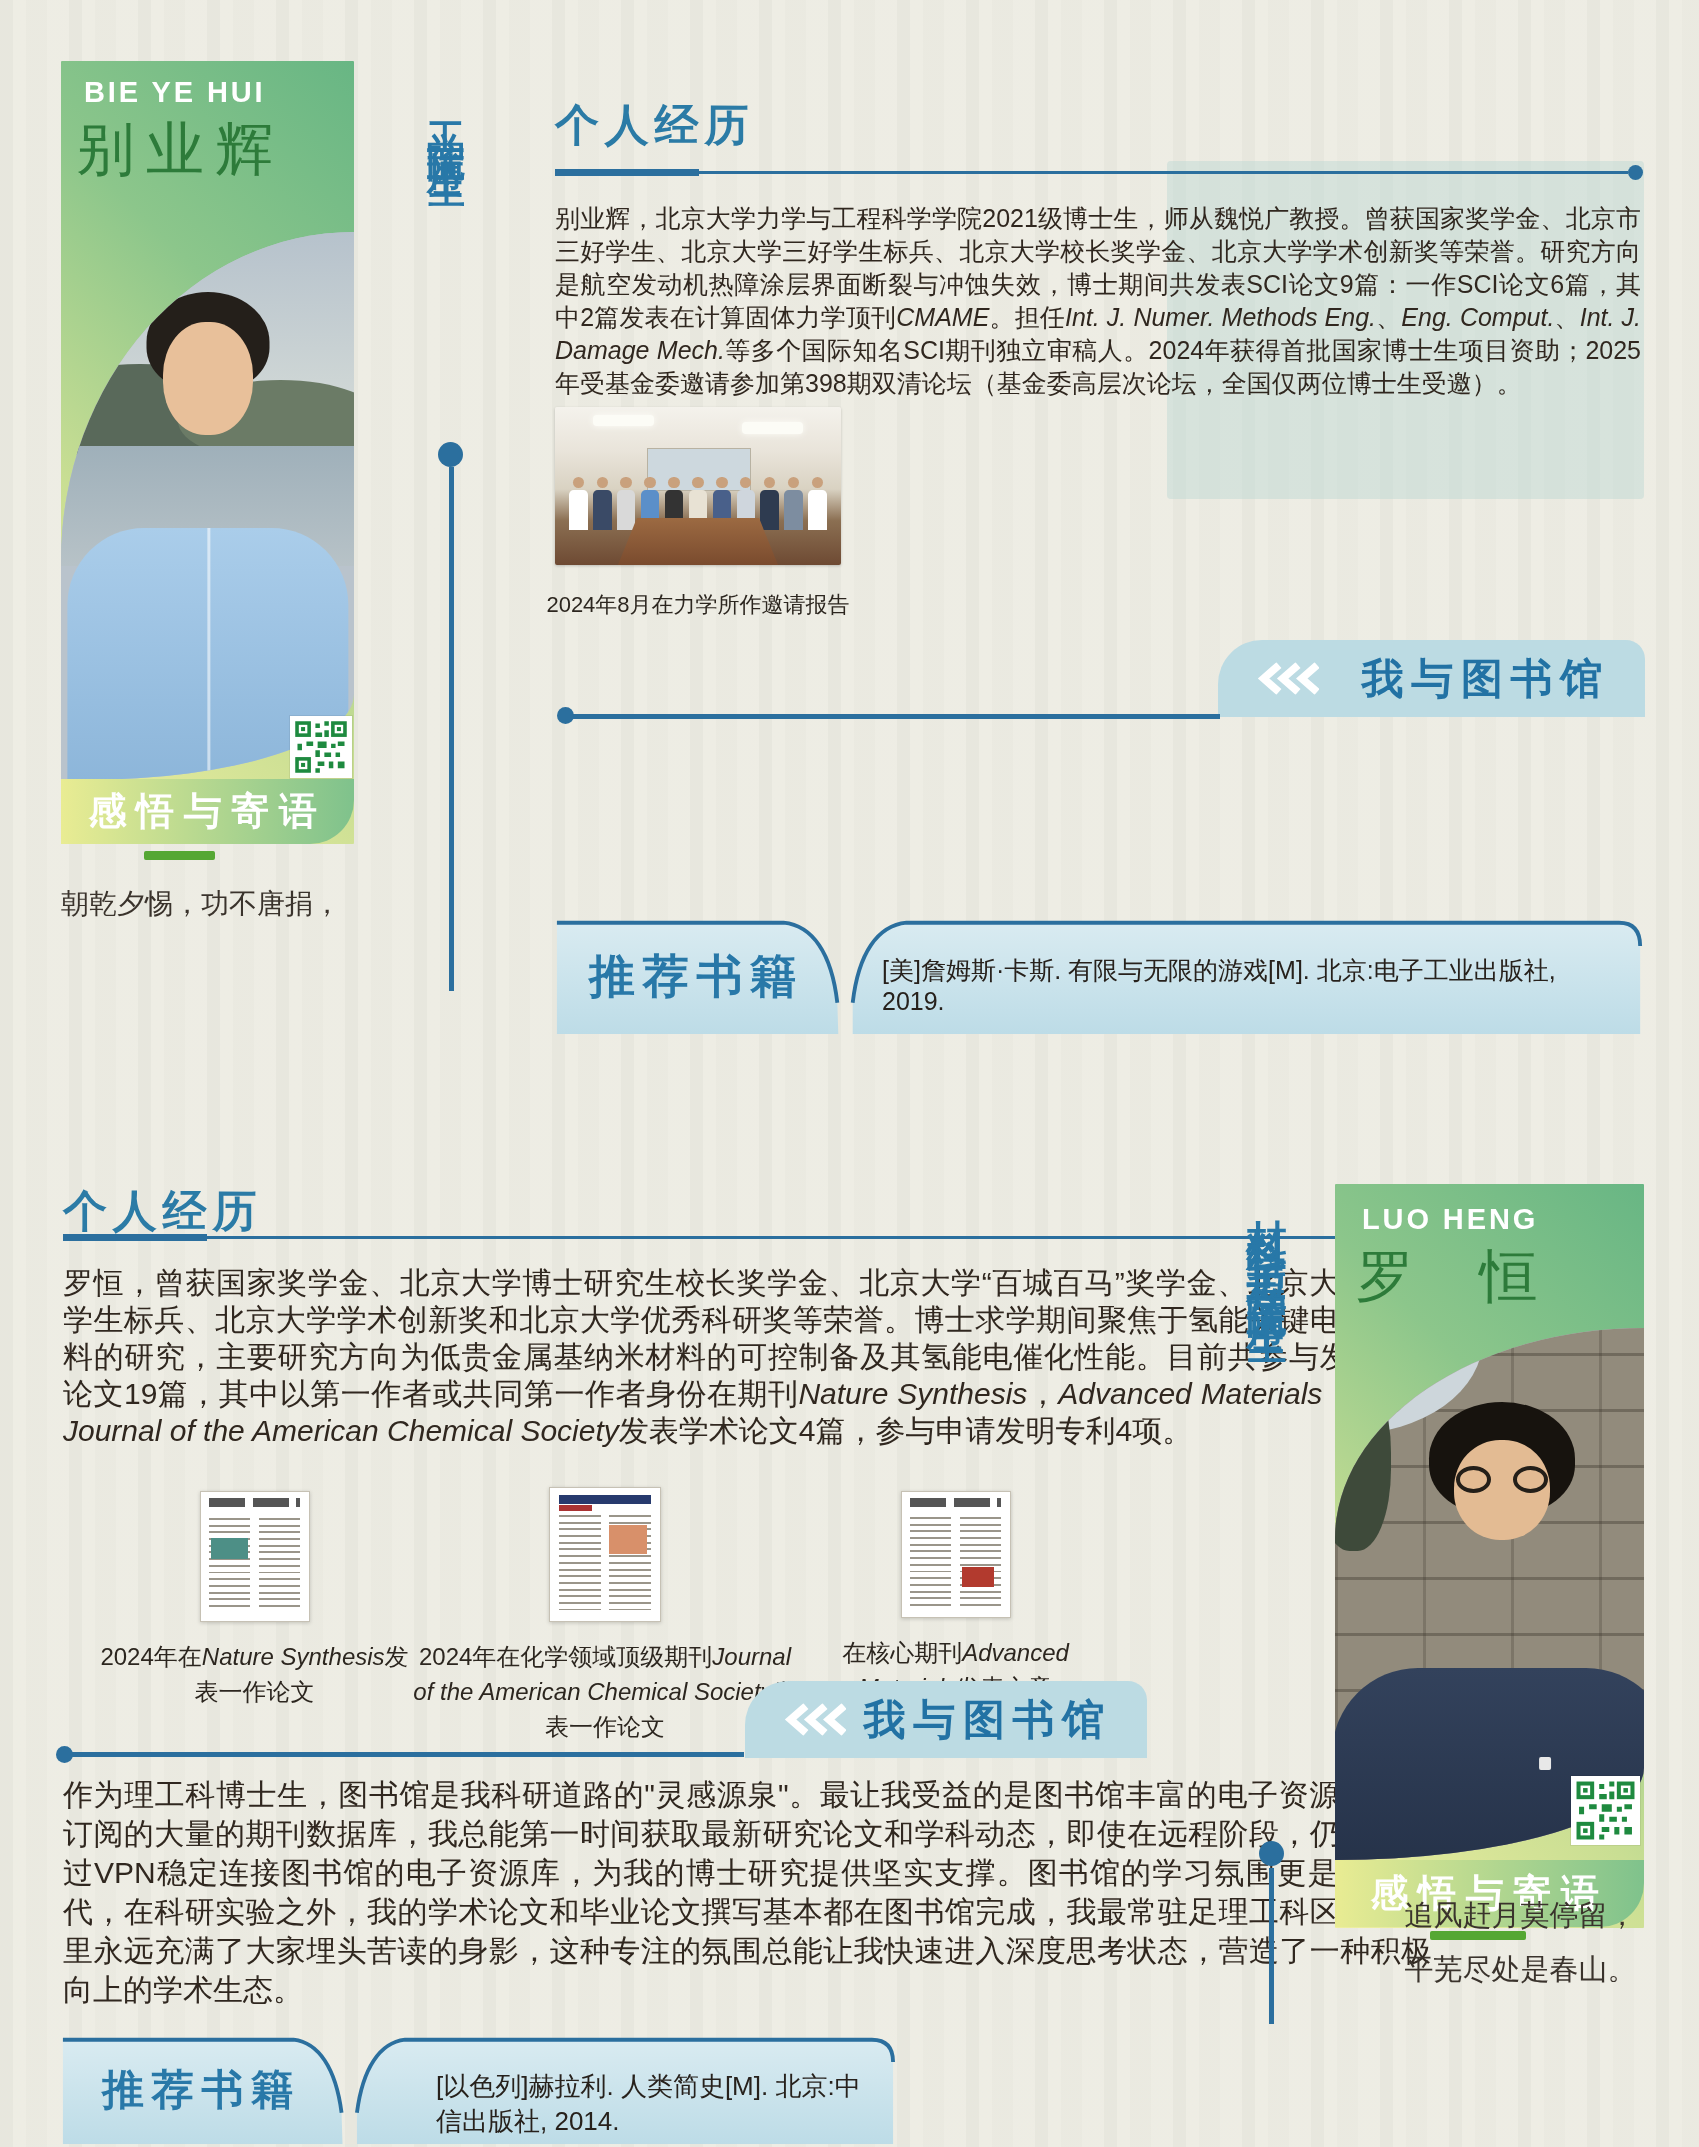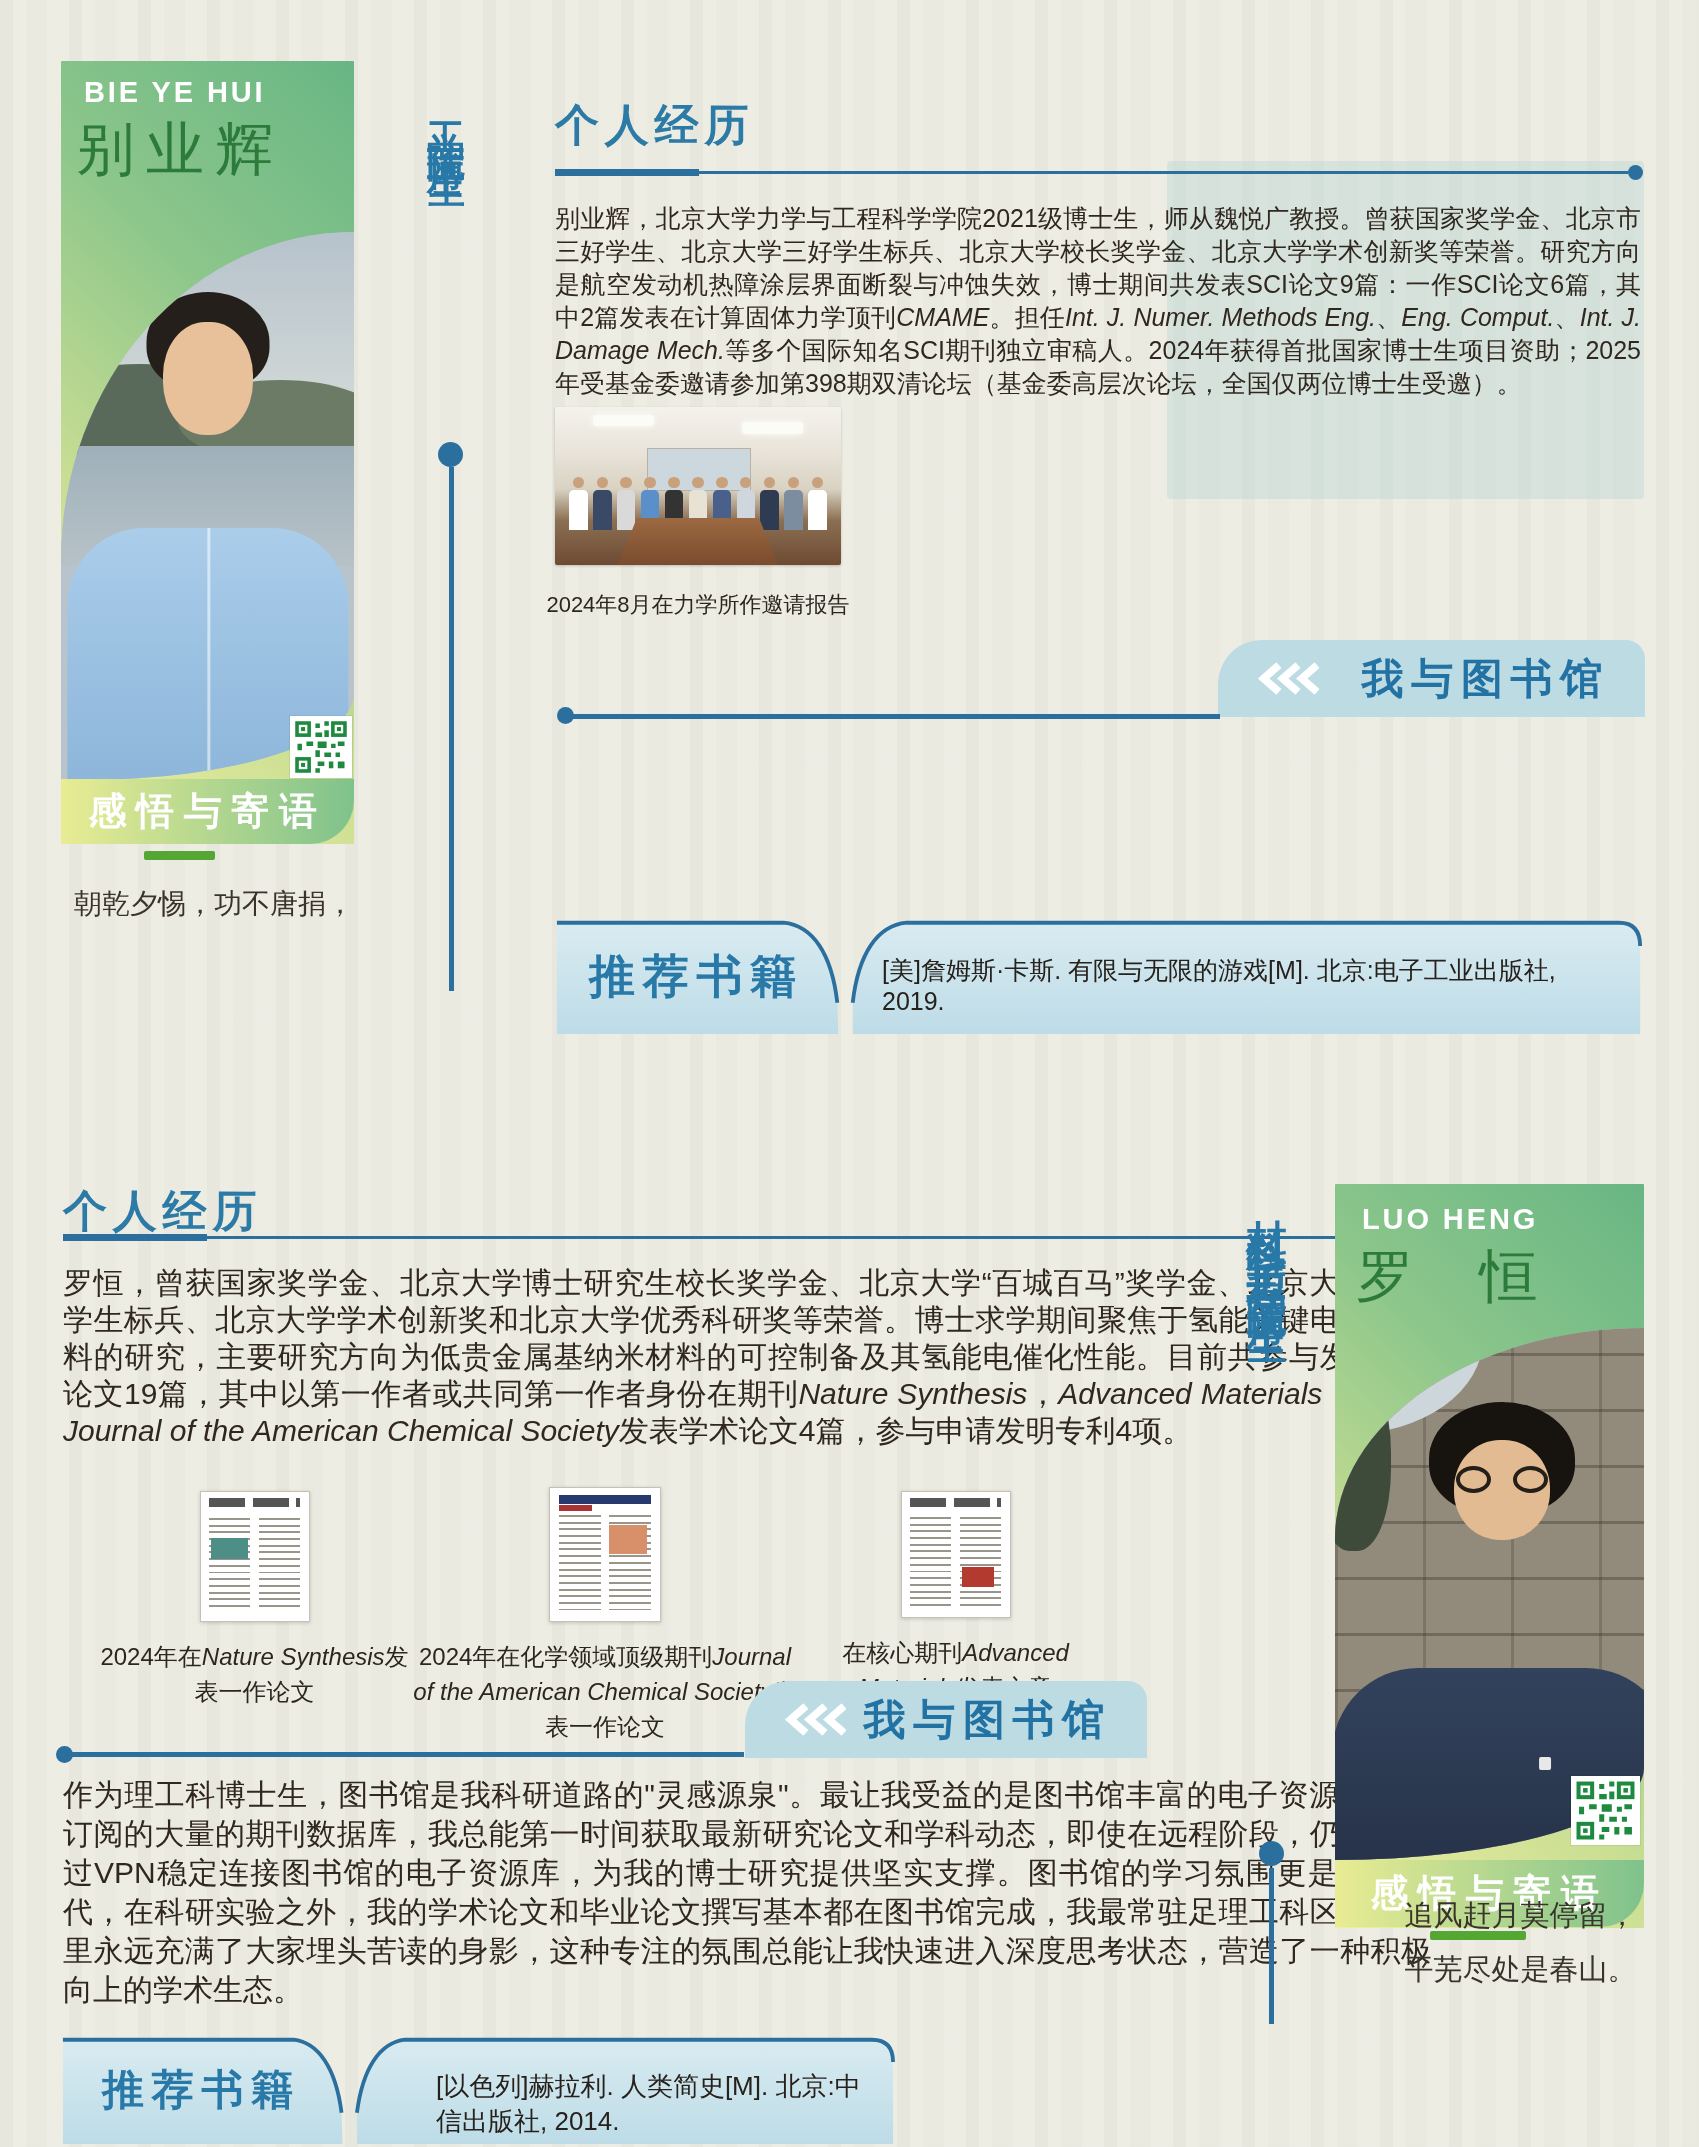--- a/index.html
+++ b/index.html
@@ -10,21 +10,21 @@
   .it{font-style:italic;}
   
   .card{position:absolute;background:linear-gradient(225deg,#68b684 0%,#8cc68b 34%,#c9de93 66%,#efefa0 100%);border-radius:1px;}
   .name-en{position:absolute;font-weight:bold;font-size:29px;letter-spacing:2.9px;color:#ffffff;}
   .name-zh{position:absolute;font-weight:normal;font-size:58px;letter-spacing:11.5px;color:#2d7b3a;white-space:nowrap;}
   .portrait{position:absolute;overflow:hidden;background:#b9c3cc;}
   .band{position:absolute;left:0;width:100%;display:flex;align-items:center;justify-content:center;
     background:linear-gradient(90deg,#e9ec93,#7fc28c);border-radius:0 0 44px 0;
     color:#fff;font-weight:bold;font-size:38px;letter-spacing:9.6px;}
   .gbar{position:absolute;background:#55a733;border-radius:1.9px;}
-  .quote{position:absolute;text-align:right;font-size:28px;line-height:55px;color:#3a332c;}
+  .quote{position:absolute;text-align:left;font-size:28px;line-height:55px;color:#3a332c;}
   .qr{position:absolute;background:#fff;padding:2.9px;box-shadow:0 0 0 1px rgba(0,0,0,0.06);z-index:5;}
   .qr svg{display:block;width:100%;height:100%;}
   
   .vcol{position:absolute;writing-mode:vertical-lr;text-orientation:upright;
     font-weight:bold;color:#2878a8;letter-spacing:9.6px;line-height:1;}
   
   .h-exp{position:absolute;font-size:44px;font-weight:bold;color:#2b7ba6;letter-spacing:5.8px;}
   .rule{position:absolute;display:flex;align-items:center;height:15.4px;}
   .rule .bar{width:144px;height:6.7px;background:#2b6f9e;}
   .rule .ln{flex:1;height:2.9px;background:#2b6f9e;}

